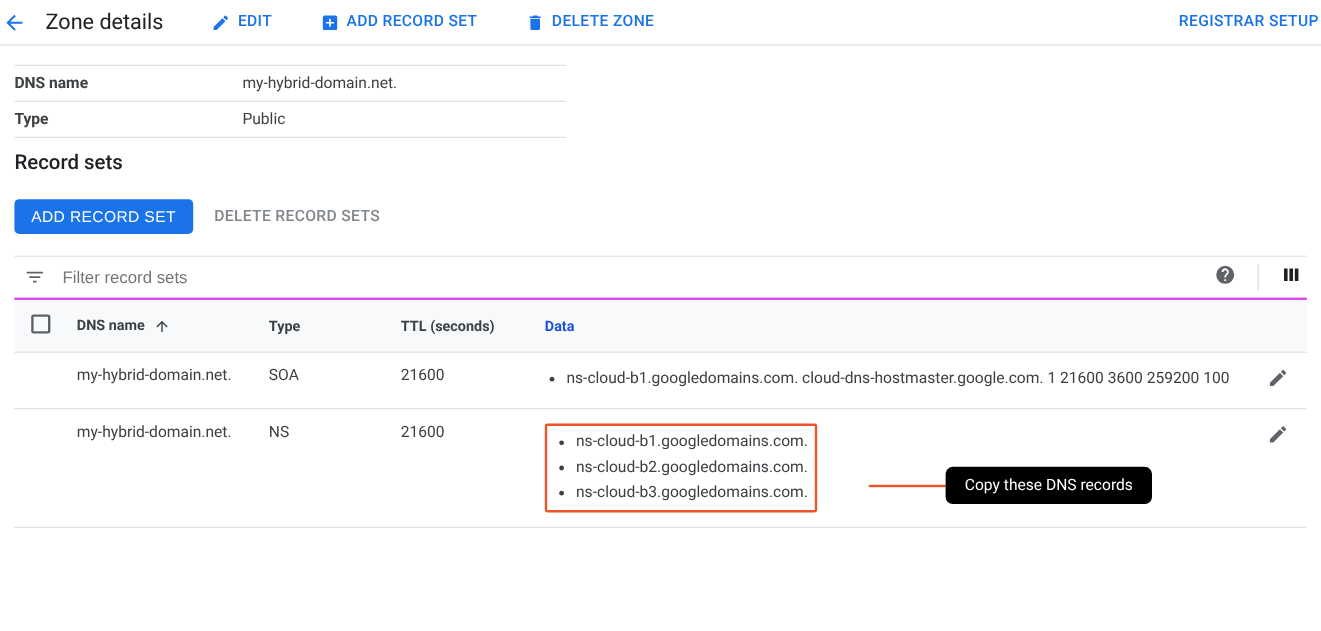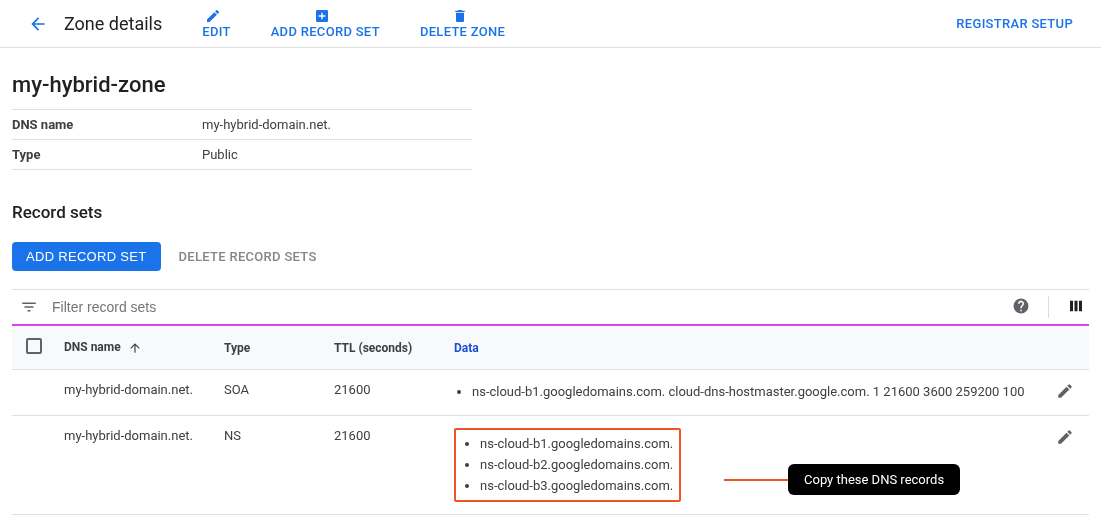--- a/index.html
+++ b/index.html
@@ -7,21 +7,21 @@
     margin: 0;
     font-family: Roboto, "Helvetica Neue", Arial, sans-serif;
     font-size: 13px;
     color: #3c4043;
     background: #fff;
     width: 1101px;
   }
   .topbar {
     display: flex;
     align-items: center;
-    padding: 8px 28px;
+    padding: 8px 2px;
     border-bottom: 1px solid #e0e0e0;
     justify-content: space-between;
   }
   .back-arrow {
     color: #1a73e8;
     cursor: pointer;
     margin-right: 16px;
     display: flex;
     align-items: center;
   }
@@ -33,21 +33,20 @@
   }
   .top-action {
     display: inline-flex;
     align-items: center;
     color: #1a73e8;
     font-weight: 500;
     font-size: 13px;
     letter-spacing: 0.3px;
     margin-right: 40px;
     cursor: pointer;
-    flex-direction: column;
   }
   .top-action svg { margin-right: 6px; }
   .spacer { flex: 1; }
   .registrar {
     color: #1a73e8;
     font-weight: 500;
     font-size: 13px;
     letter-spacing: 0.3px;
     cursor: pointer;
   }
@@ -67,21 +66,21 @@
   table.meta td {
     border-top: 1px solid #e0e0e0;
     border-bottom: 1px solid #e0e0e0;
     padding: 7px 10px 7px 0;
     font-size: 13px;
   }
   table.meta td.key { font-weight: 700; width: 190px; }
   h2.records-title {
     font-size: 17px;
     font-weight: 500;
-    margin: 32px 0 20px 0;
+    margin: 11px 0 20px 0;
     color: #202124;
   }
   .btn-row {
     display: flex;
     align-items: center;
     gap: 18px;
     margin-bottom: 18px;
   }
   .btn-primary {
     background: #1a73e8;
@@ -224,21 +223,20 @@
         <path d="M6 19a2 2 0 0 0 2 2h8a2 2 0 0 0 2-2V7H6v12zM19 4h-3.5l-1-1h-5l-1 1H5v2h14V4z"></path>
       </svg>
     <span>DELETE ZONE</span>
   </span>
 
   <span class="spacer"></span>
   <span class="registrar">REGISTRAR SETUP</span>
 </div>
 
 <div class="section">
-  <h1 class="zone-name">my-hybrid-zone</h1>
 
   <table class="meta">
     <tbody>
         <tr>
       <td class="key">DNS name</td>
       <td>my-hybrid-domain.net.</td>
     </tr>
     <tr>
       <td class="key">Type</td>
       <td>Public</td>

